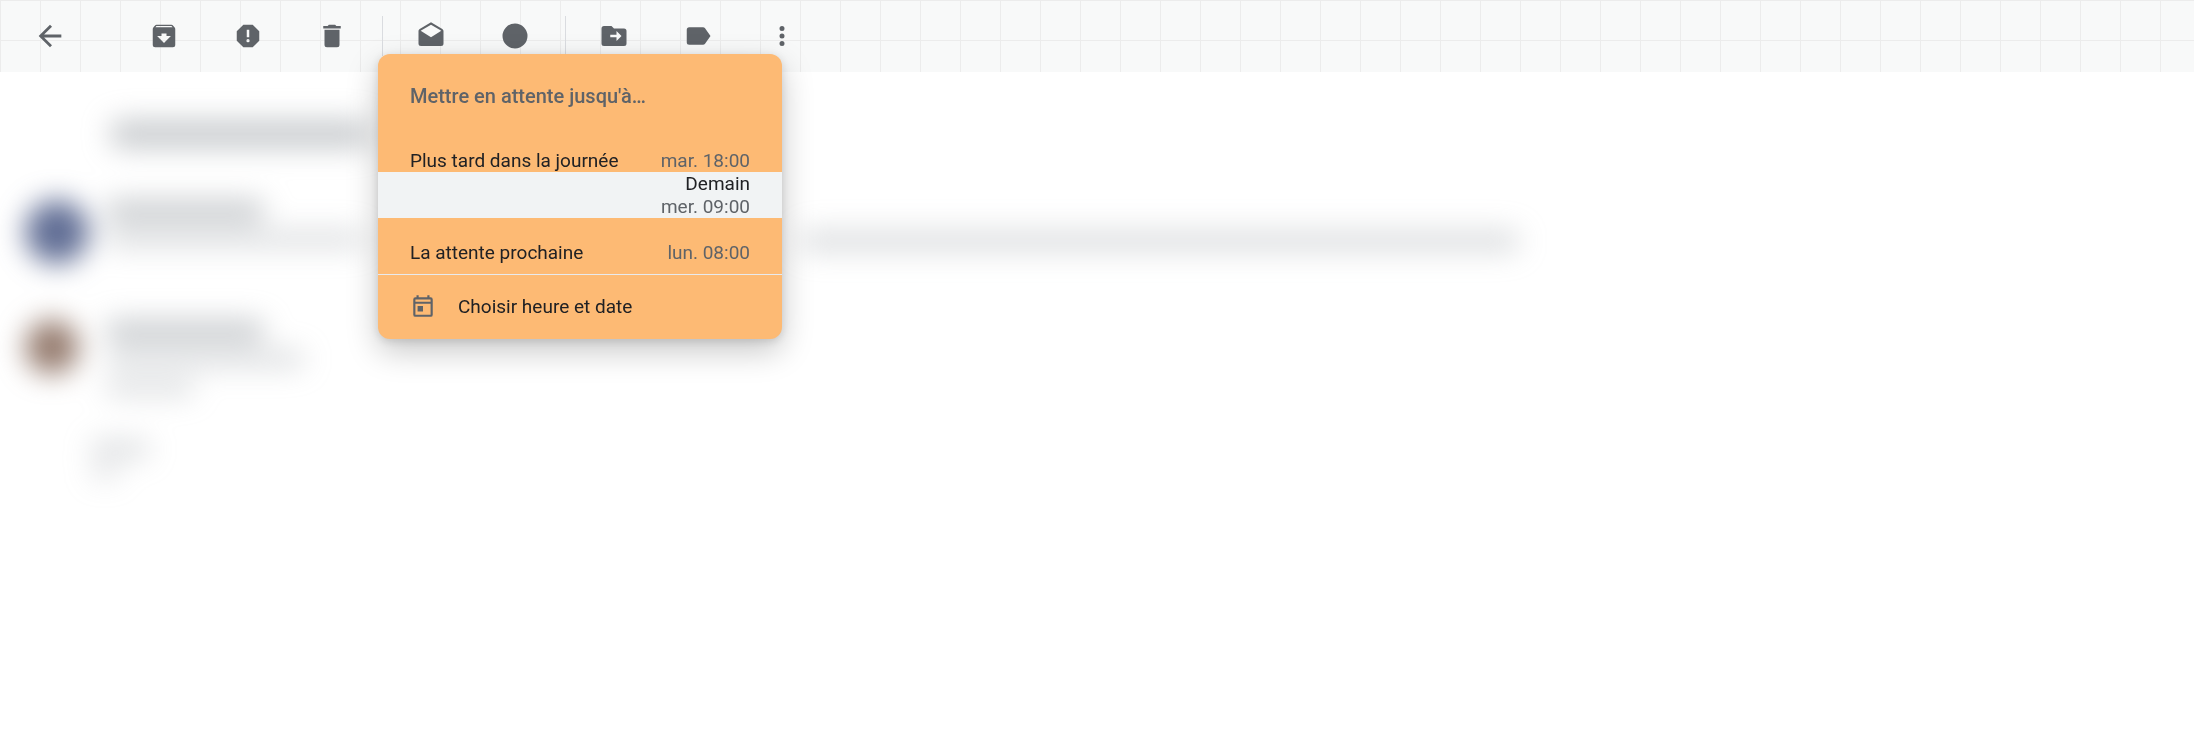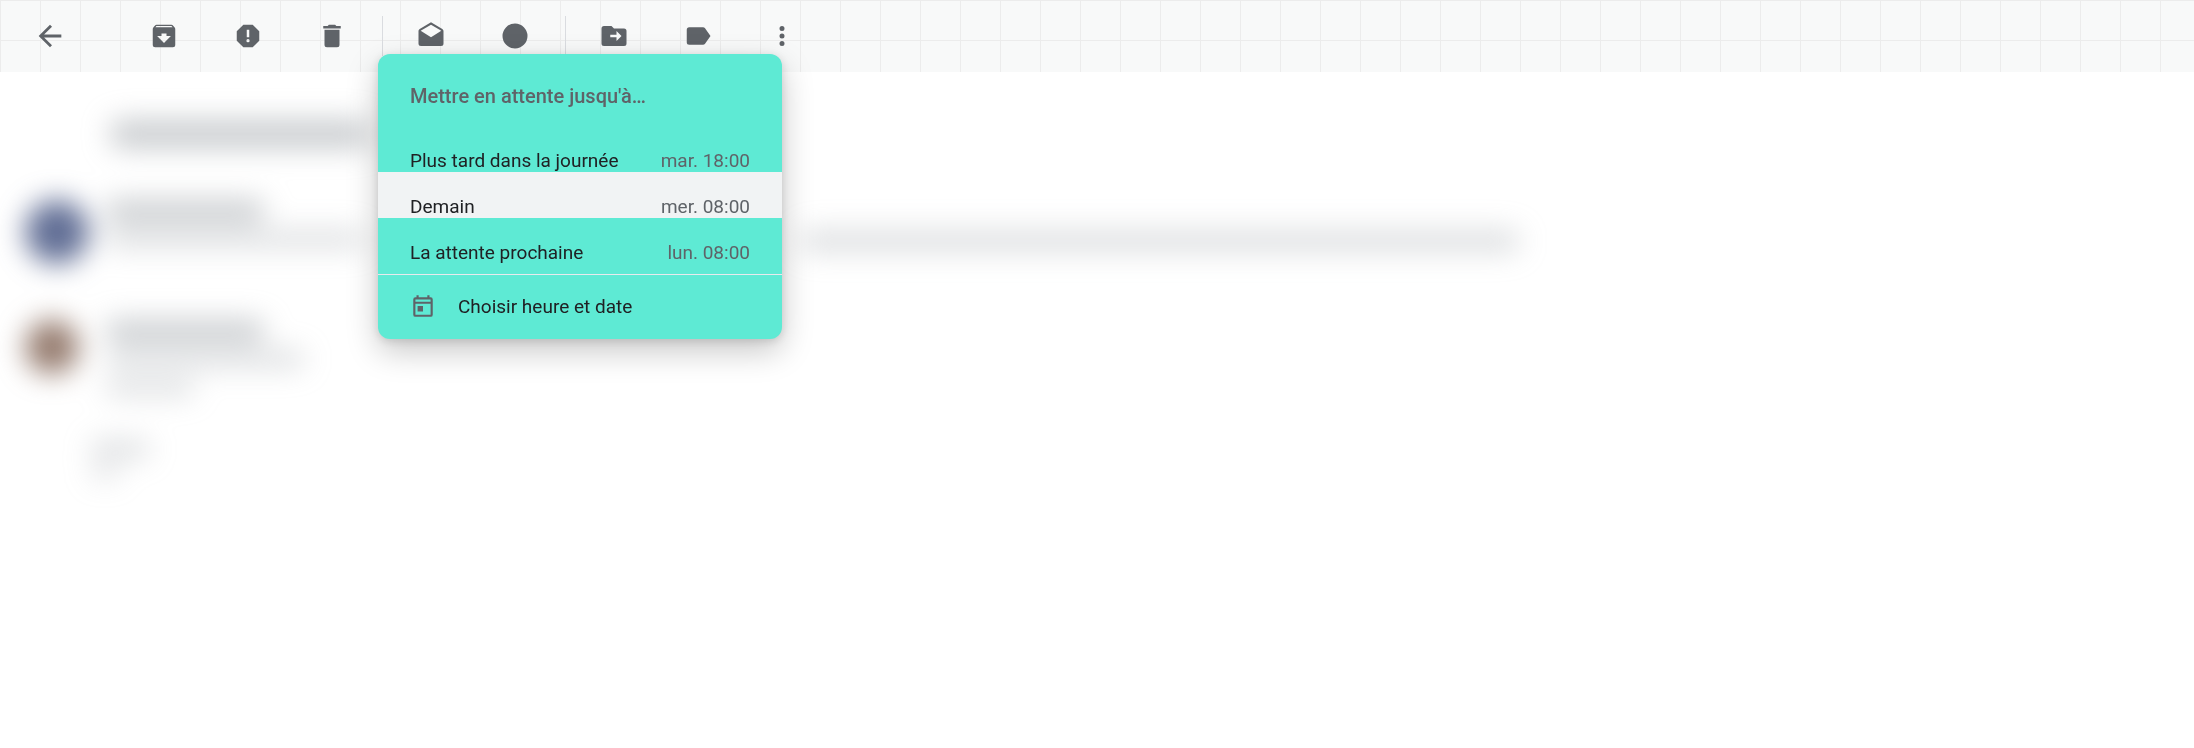--- a/index.html
+++ b/index.html
@@ -82,21 +82,21 @@
     background: #4b5a8a;
     opacity: .8;
   }
 
   
   .menu {
     position: absolute;
     top: 54px;
     left: 378px;
     width: 404px;
-    background: #5eead4;
+    background: #fdba74;
     border-radius: 12px;
     box-shadow: 0 12px 32px rgba(0,0,0,.22), 0 2px 8px rgba(0,0,0,.12);
     z-index: 5;
     padding-top: 22px;
     padding-bottom: 10px;
     overflow: hidden;
   }
   .menu-title {
     font-size: 20px;
     color: #5f6368;
@@ -107,20 +107,21 @@
     display: flex;
     align-items: flex-end;
     justify-content: space-between;
     padding: 0 32px;
     height: 46px;
     cursor: pointer;
   }
   .menu-item:hover,
   .menu-item.hovered {
     background: #f1f3f4;
+    flex-direction: column;
   }
   .menu-item .mi-label {
     font-size: 19px;
     color: #202124;
   }
   .menu-item .mi-time {
     font-size: 19px;
     color: #5f6368;
     margin-left: 15px;
   }
@@ -223,21 +224,21 @@
 
   <div class="menu">
     <div class="menu-title">Mettre en attente jusqu'à…</div>
 
     <div class="menu-item">
       <span class="mi-label">Plus tard dans la journée</span>
       <span class="mi-time">mar. 18:00</span>
     </div>
     <div class="menu-item hovered">
       <span class="mi-label">Demain</span>
-      <span class="mi-time">mer. 08:00</span>
+      <span class="mi-time">mer. 09:00</span>
     </div>
     <div class="menu-item">
       <span class="mi-label">La attente prochaine</span>
       <span class="mi-time">lun. 08:00</span>
     </div>
 
     <div class="menu-sep"></div>
 
     <div class="menu-pick">
       <svg viewBox="0 0 24 24">

